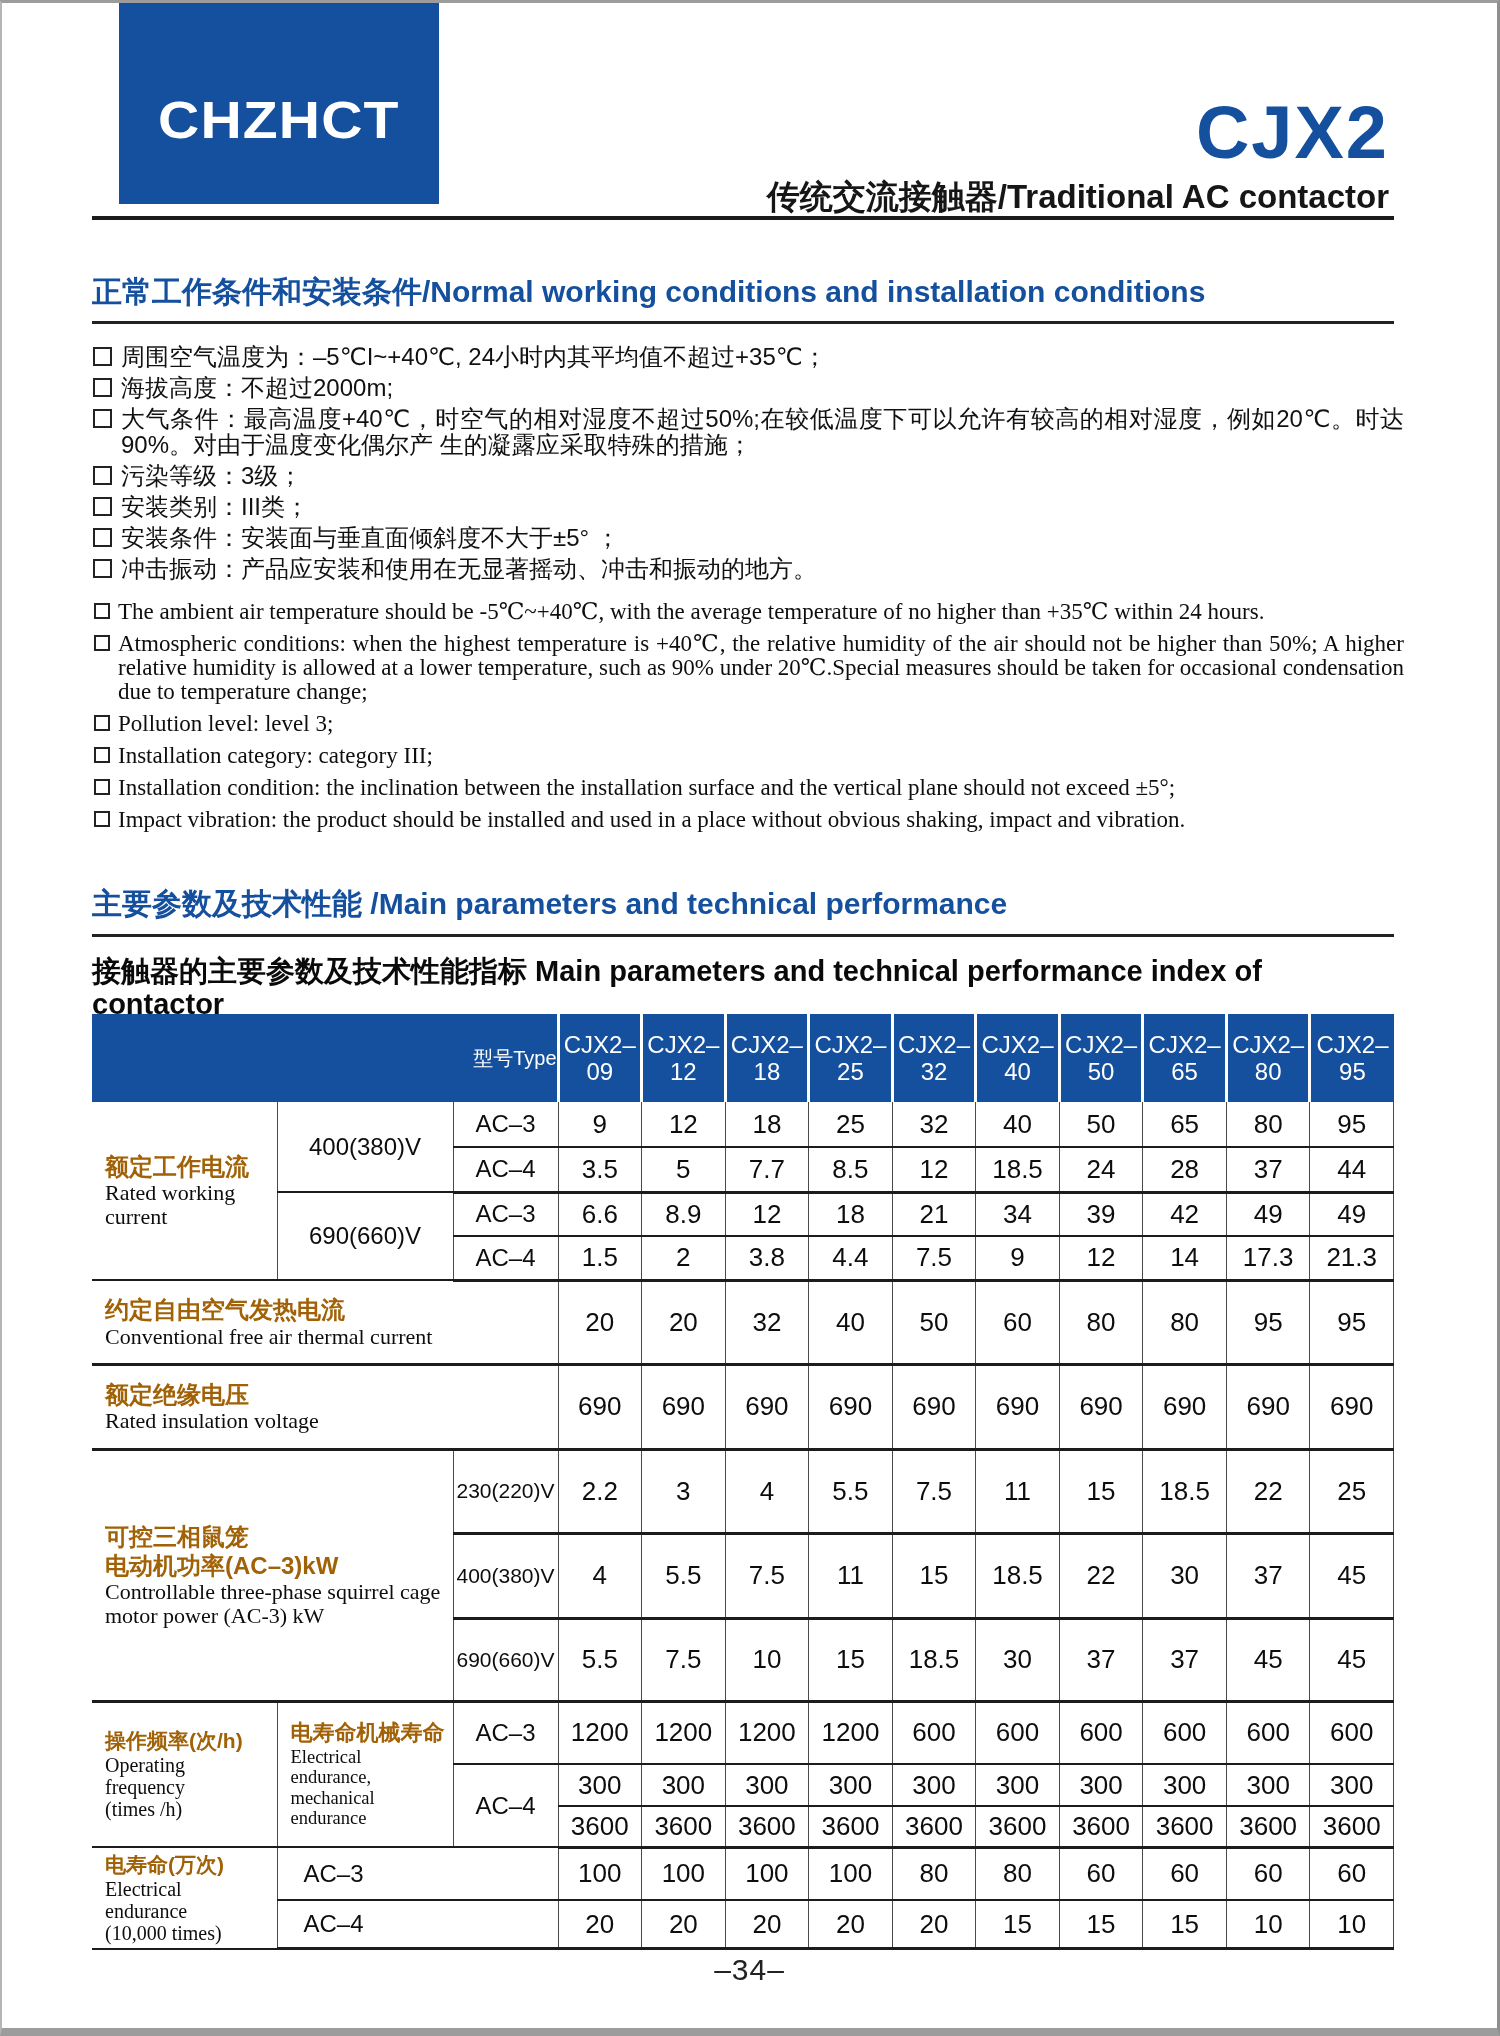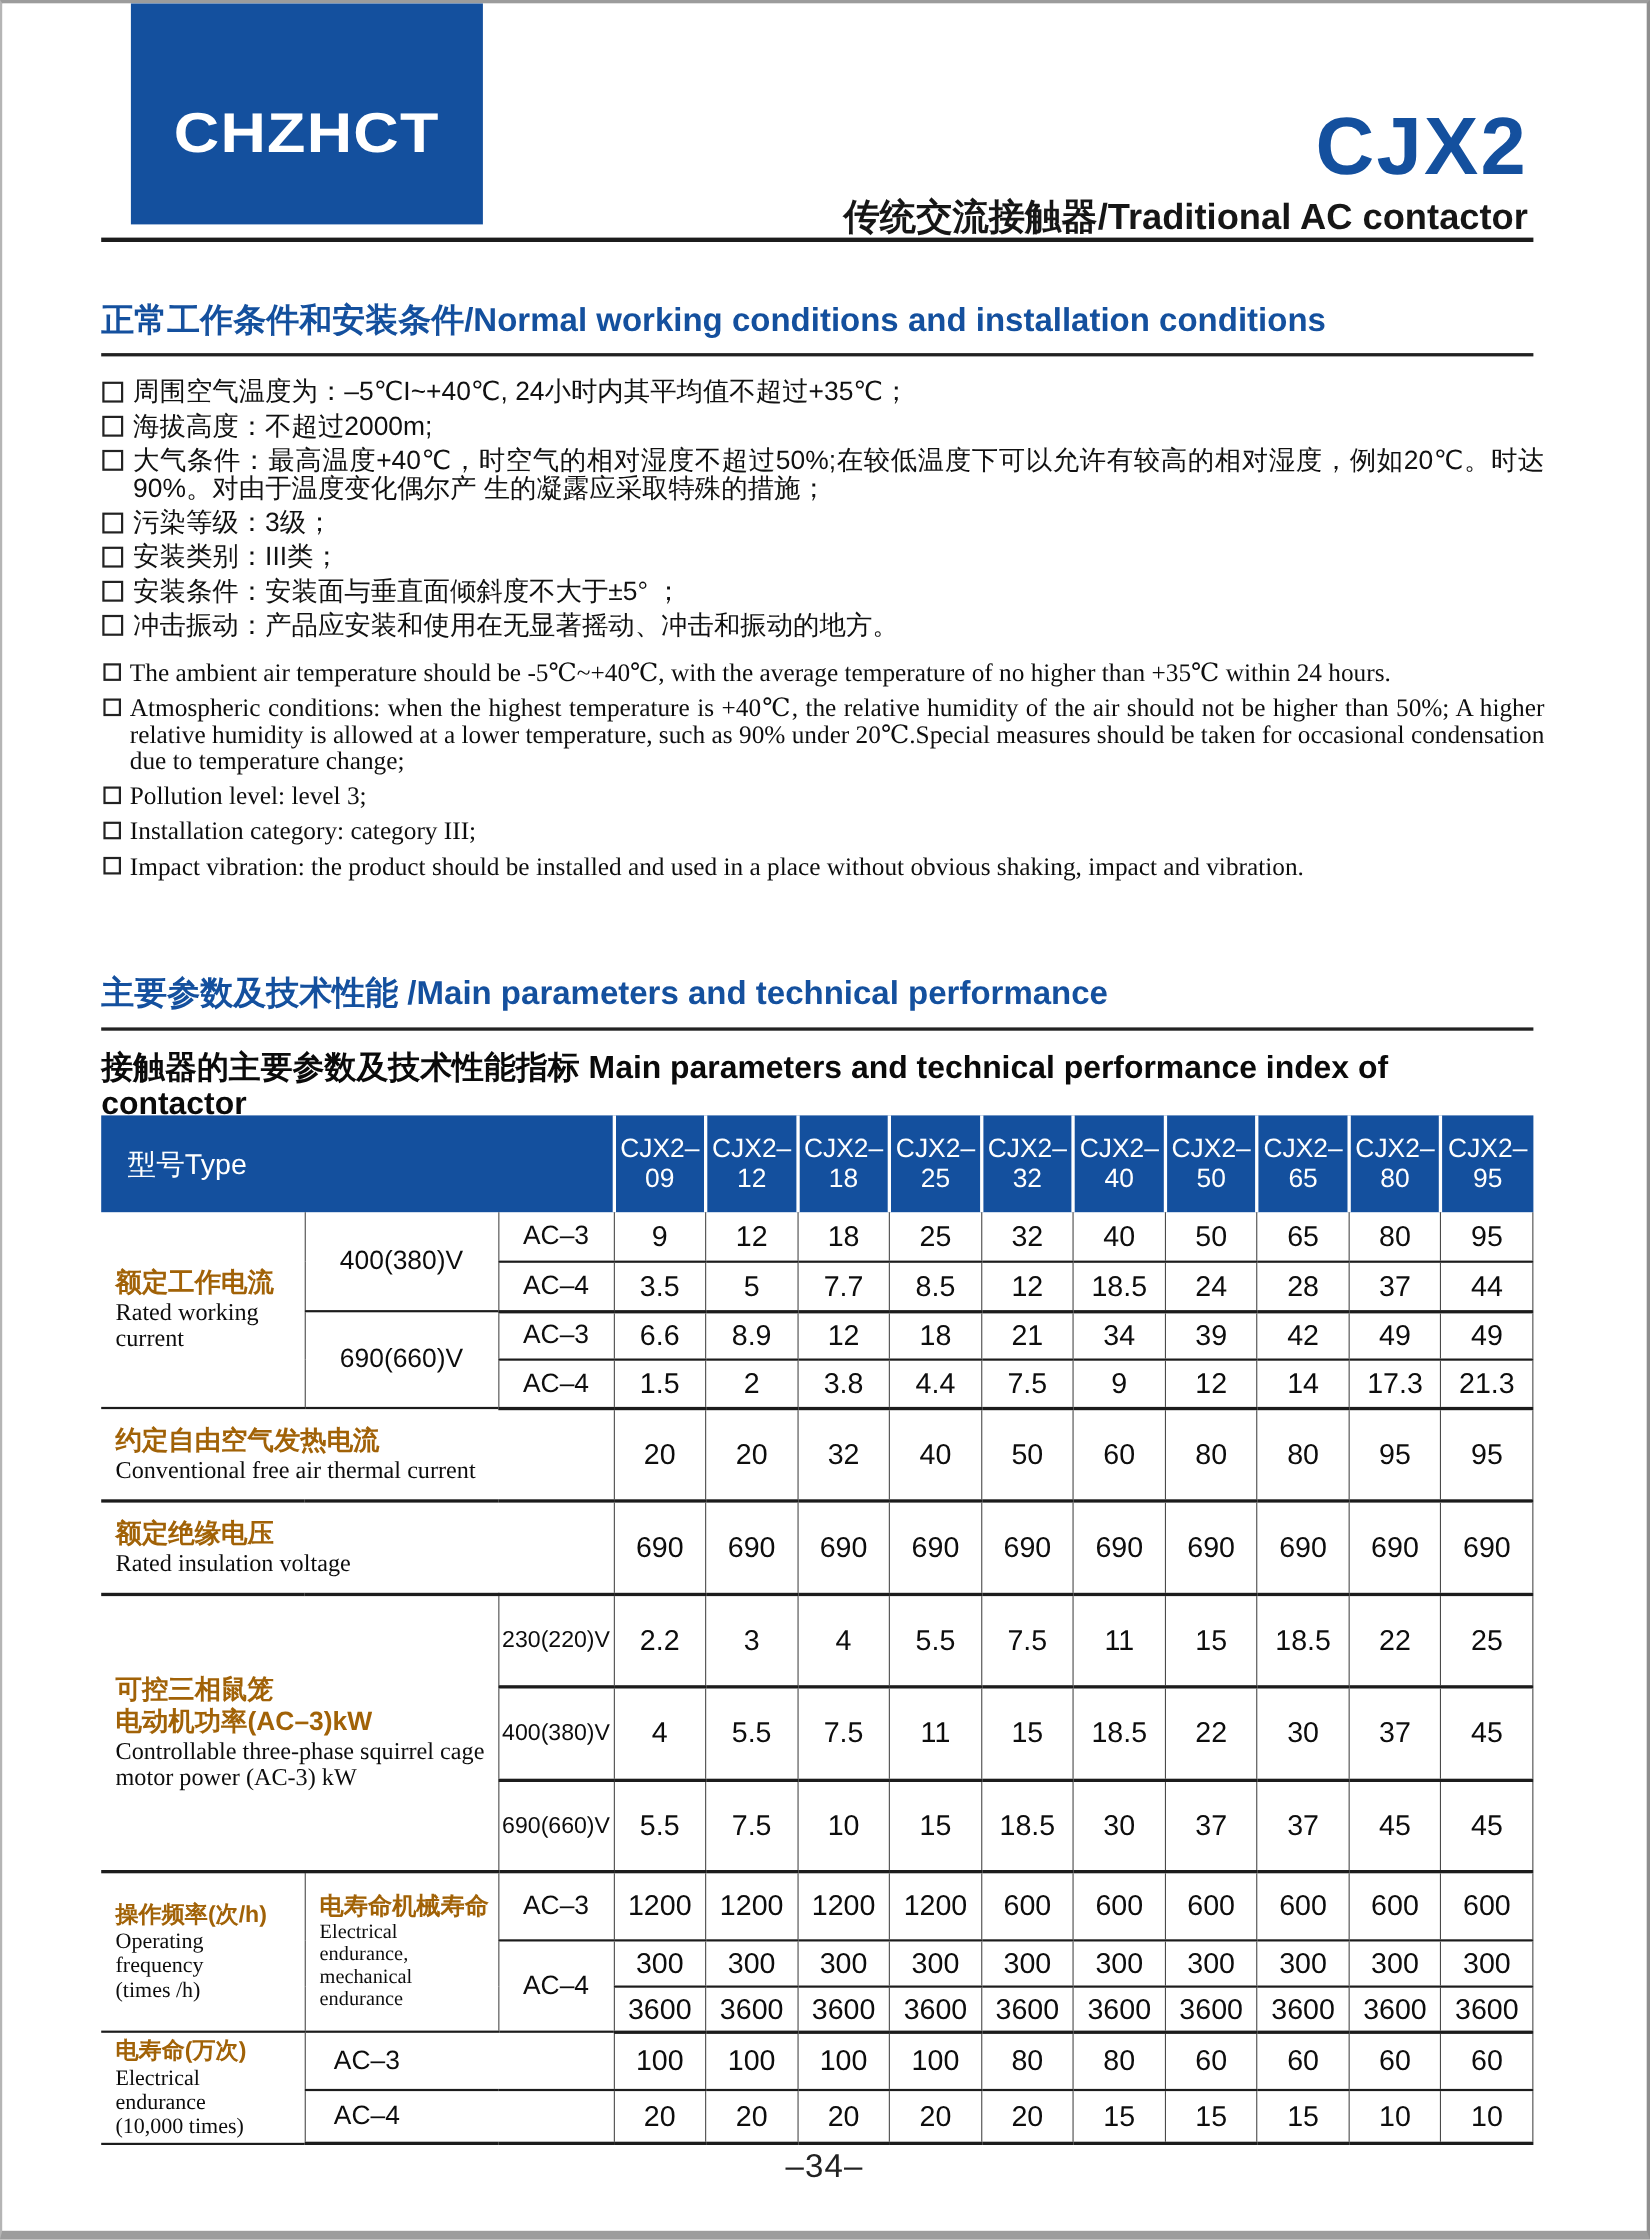--- a/index.html
+++ b/index.html
@@ -51,21 +51,21 @@
   table.params{
     position:absolute;left:90px;top:1011px;width:1302px;
     border-collapse:collapse;table-layout:fixed;color:#0d0d0d;
   }
   col.cA{width:185px;} col.cB{width:176px;} col.cC{width:105px;}
   th{
     background:var(--brand);color:#fff;font-weight:normal;
     border-right:3px solid #fff;vertical-align:middle;
   }
   th:last-child{border-right:none;}
-  th.type{text-align:left;padding-left:24px;font-size:26px;}
+  th.type{text-align:right;padding-left:24px;font-size:20px;}
   th.model span{display:block;text-align:center;font-size:24px;line-height:27px;}
   td{border-right:1px solid var(--line);border-bottom:1px solid var(--line);vertical-align:middle;}
   tr.sep2 td{border-bottom:2px solid var(--heavy);}
   tr.sep3 td{border-bottom:3px solid var(--heavy);}
   td.bb3{border-bottom:3px solid var(--heavy);}
   td.lab{text-align:left;padding:4px 8px 4px 13px;}
   td.lab .zh{display:block;font-weight:bold;font-size:24px;line-height:1.22;color:#a16207;white-space:pre-line;}
   td.lab .en{display:block;font-family:"Liberation Serif","DejaVu Serif",serif;font-size:22px;line-height:1.1;font-weight:normal;white-space:pre-line;}
   td.lab.small .zh{font-size:21px;}
   td.lab.small .en{font-size:20px;}
@@ -137,20 +137,24 @@
       <li>
         <span class="cb"></span>
         <span class="txt">Pollution level: level 3;</span>
       </li>
       <li>
         <span class="cb"></span>
         <span class="txt">Installation category: category III;</span>
       </li>
       <li>
         <span class="cb"></span>
+        <span class="txt">Installation condition: the inclination between the installation surface and the vertical plane should not exceed ±5°;</span>
+      </li>
+      <li>
+        <span class="cb"></span>
         <span class="txt">Impact vibration: the product should be installed and used in a place without obvious shaking, impact and vibration.</span>
       </li>
     </ul>
 
   <h2 class="sec-title s2-title">主要参数及技术性能 /Main parameters and technical performance</h2>
   <div class="sec-rule s2-rule"></div>
   <h3 class="table-title">接触器的主要参数及技术性能指标 Main parameters and technical performance index of contactor</h3>
 
   <table class="params">
     <colgroup>

